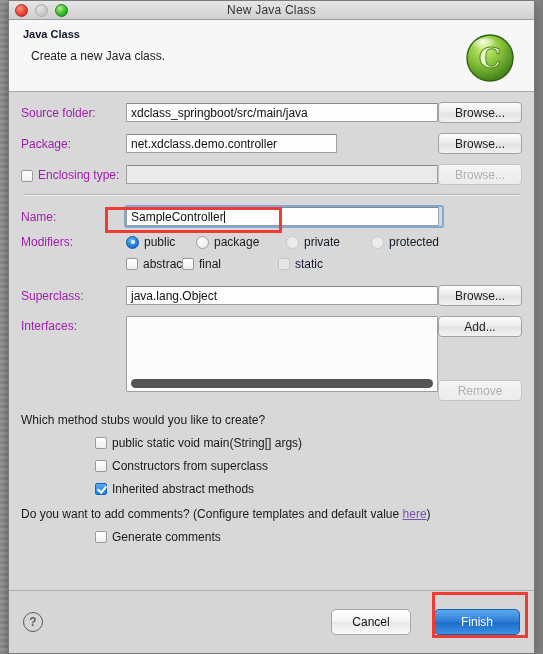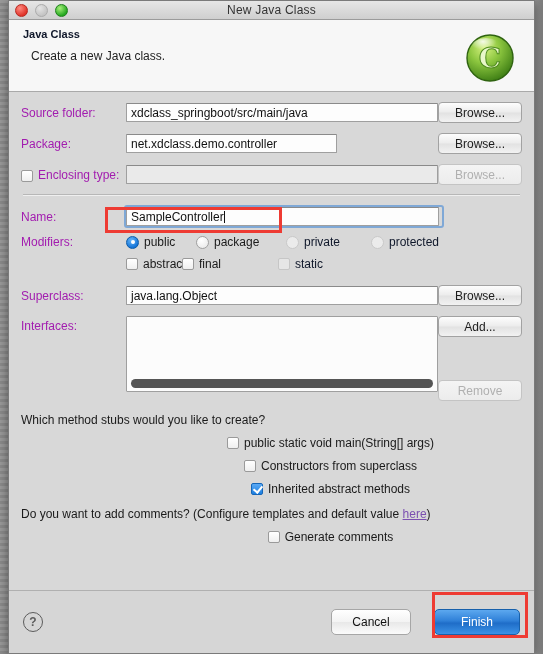--- a/index.html
+++ b/index.html
@@ -226,22 +226,21 @@
 
   .question {
     font-size: 12px;
     margin-top: 12px;
     color: #1a1a1a;
   }
   .stub-row {
     display: flex;
     align-items: center;
     margin-top: 9px;
-    margin-left: 118px;
-    justify-content: center;
+    margin-left: 74px;
   }
   .link {
     color: #7b4fb0;
     text-decoration: underline;
   }
 
   
   .footer {
     position: absolute;
     left: 0; right: 0; bottom: 0;

